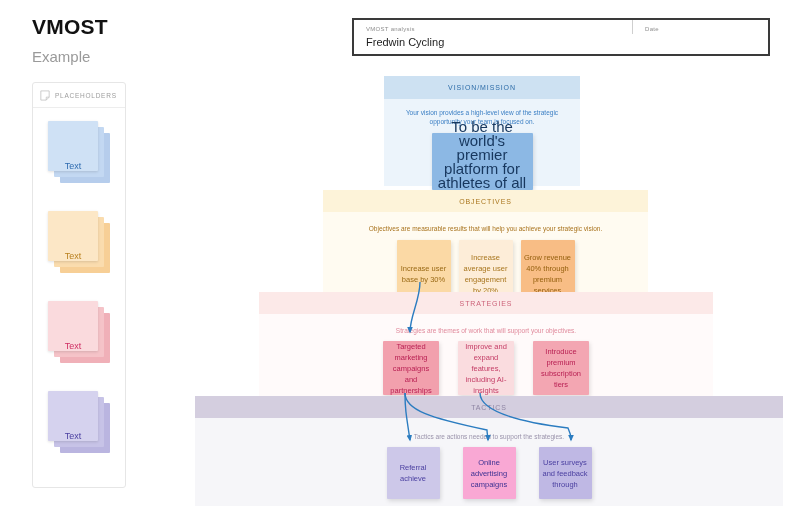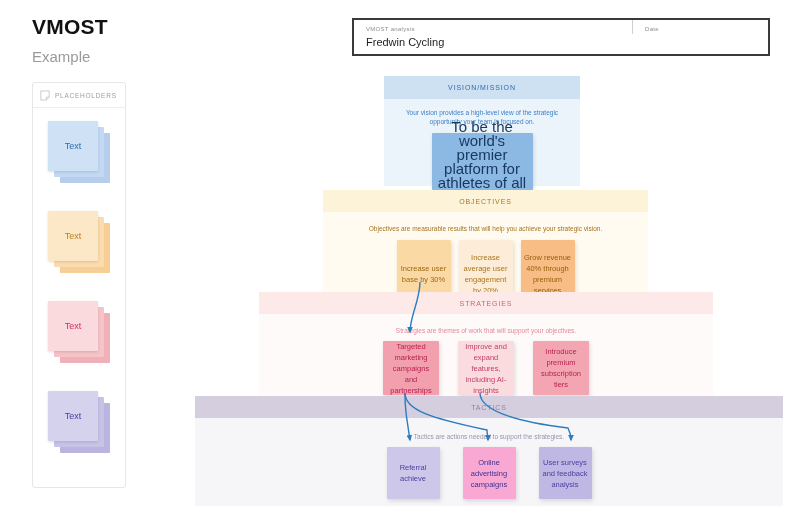--- a/index.html
+++ b/index.html
@@ -41,21 +41,21 @@
     position: relative; width: 62px; height: 62px;
     margin: 0 auto 28px auto;
   }
   .note-stack .layer {
     position: absolute; width: 50px; height: 50px; border-radius: 1px;
   }
   .note-stack .l3 { left: 12px; top: 12px; }
   .note-stack .l2 { left: 6px;  top: 6px;  }
   .note-stack .l1 {
     left: 0; top: 0;
-    display: flex; align-items: center; justify-content: center;
+    display: flex; align-items: flex-end; justify-content: center;
     font-size: 9px;
     box-shadow: 0 1px 3px rgba(0,0,0,0.13);
   }
 
   
   .form-bar {
     position: absolute; left: 352px; top: 18px;
     width: 418px; height: 38px;
     border: 2px solid #3a3a3a; background: #ffffff;
     display: flex; align-items: flex-start; gap: 20px;
@@ -207,21 +207,21 @@
       <div class="card str-card" style="background: rgb(243, 166, 178); color: rgb(184, 31, 82);">Introduce premium subscription tiers</div>
     </div>
   </div>
 
   <div class="band" id="band-tactics">
     <div class="band-header">TACTICS</div>
     <div class="band-desc">Tactics are actions needed to support the strategies.</div>
     <div class="cards-row">
       <div class="card tac-card" style="background: rgb(205, 200, 233); color: rgb(74, 63, 160);">Referral achieve</div>
       <div class="card tac-card" style="background: #f9a8d4; color: rgb(60, 49, 146);">Online advertising campaigns</div>
-      <div class="card tac-card" style="background: rgb(191, 184, 228); color: rgb(74, 63, 160);">User surveys and feedback analysis</div>
+      <div class="card tac-card" style="background: rgb(191, 184, 228); color: rgb(74, 63, 160);">User surveys and feedback through</div>
     </div>
   </div>
 
   <svg class="arrows">
     <defs>
       <marker id="ah" viewBox="0 0 10 10" refX="7" refY="5" markerWidth="5" markerHeight="5" orient="auto-start-reverse">
         <path d="M 0 1 L 9 5 L 0 9 z" fill="#2b7cc0"></path>
       </marker>
     </defs>
     <g fill="none" stroke="#2b7cc0" stroke-width="1.4" marker-end="url(#ah)">

